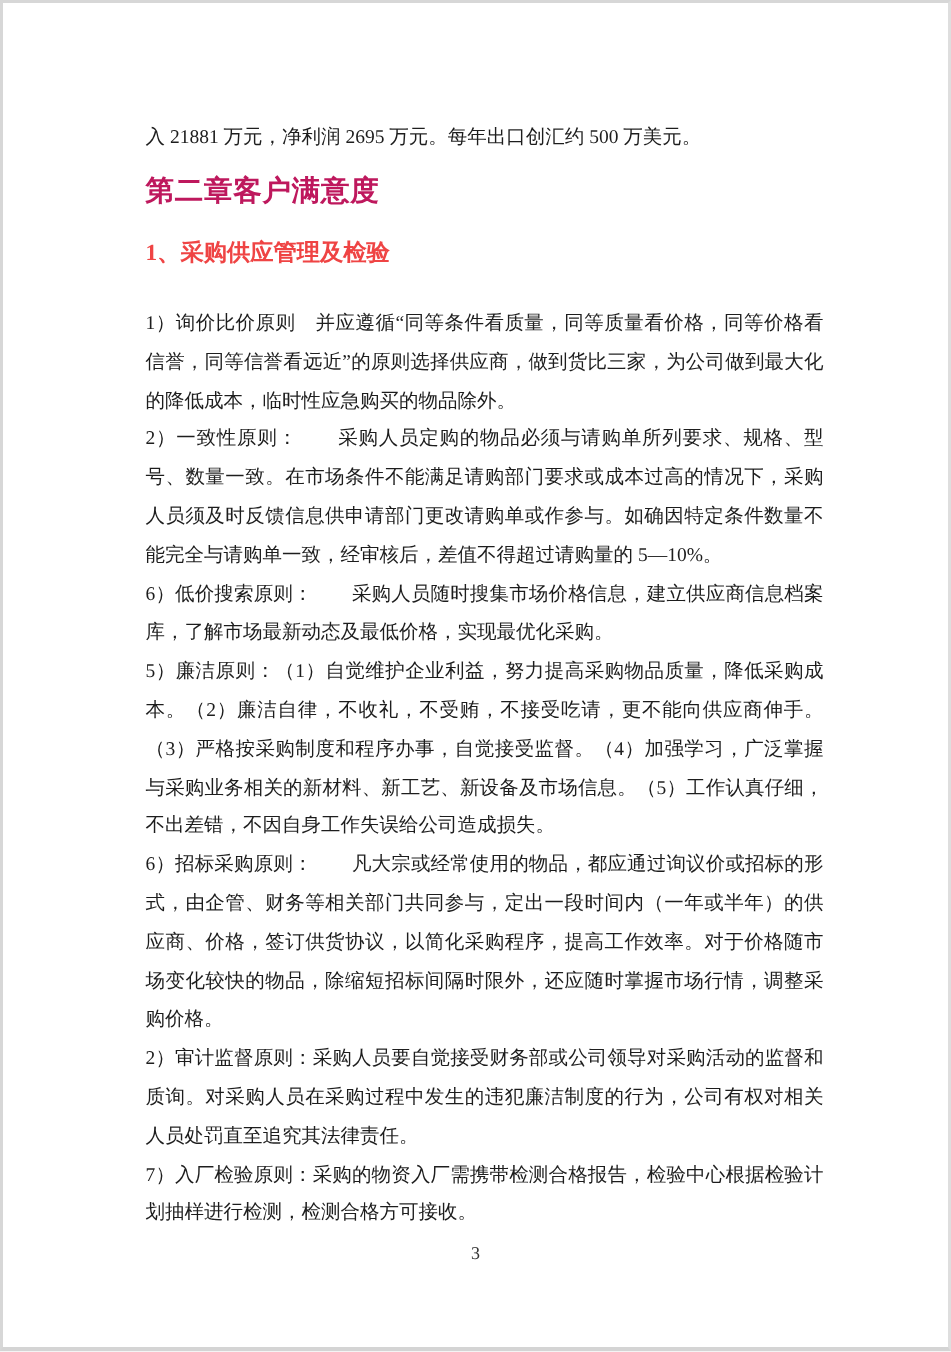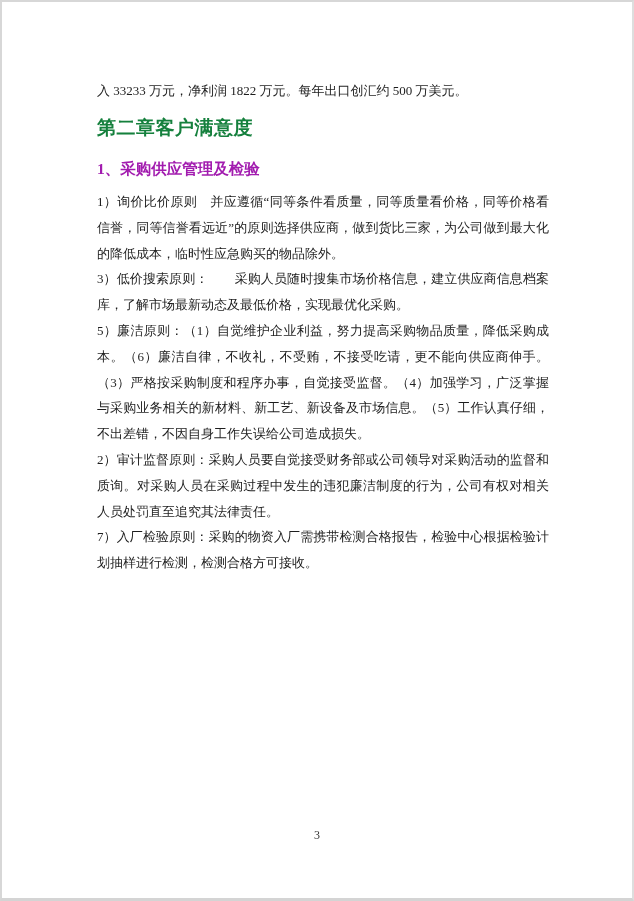--- a/index.html
+++ b/index.html
@@ -31,32 +31,32 @@
     margin: 0;
     font-size: 13px;
     line-height: 26px;
     text-align: justify;
   }
   .chapter-heading {
     margin: 12px 0 0 0;
     font-size: 19px;
     line-height: 24px;
     font-weight: bold;
-    color: #15803d;
+    color: #be185d;
     letter-spacing: 0.5px;
   }
   .section-heading {
     margin: 19px 0 0 0;
     font-size: 15.5px;
     line-height: 20px;
     font-weight: bold;
-    color: #a21caf;
+    color: #ef4444;
   }
   .paragraphs {
-    margin-top: 10px;
+    margin-top: 23px;
   }
   .body-paragraph {
     margin: 0;
     font-size: 13px;
     line-height: 25.8px;
     text-align: justify;
     text-justify: inter-ideograph;
     word-break: break-all;
   }
   .page-number {
@@ -67,29 +67,31 @@
     text-align: center;
     font-size: 12px;
     color: #333333;
   }
 </style>
 </head>
 <body>
 
 <div class="page">
   <div class="content">
-    <p class="intro-line">入 33233 万元，净利润 1822 万元。每年出口创汇约 500 万美元。</p>
+    <p class="intro-line">入 21881 万元，净利润 2695 万元。每年出口创汇约 500 万美元。</p>
 
     <h1 class="chapter-heading">第二章客户满意度</h1>
 
     <h2 class="section-heading">1、采购供应管理及检验</h2>
 
     <div class="paragraphs">
       <p class="body-paragraph">1）询价比价原则　并应遵循“同等条件看质量，同等质量看价格，同等价格看信誉，同等信誉看远近”的原则选择供应商，做到货比三家，为公司做到最大化的降低成本，临时性应急购买的物品除外。</p>
-      <p class="body-paragraph">3）低价搜索原则：　　采购人员随时搜集市场价格信息，建立供应商信息档案库，了解市场最新动态及最低价格，实现最优化采购。</p>
-      <p class="body-paragraph">5）廉洁原则：（1）自觉维护企业利益，努力提高采购物品质量，降低采购成本。（6）廉洁自律，不收礼，不受贿，不接受吃请，更不能向供应商伸手。（3）严格按采购制度和程序办事，自觉接受监督。（4）加强学习，广泛掌握与采购业务相关的新材料、新工艺、新设备及市场信息。（5）工作认真仔细，不出差错，不因自身工作失误给公司造成损失。</p>
+      <p class="body-paragraph">2）一致性原则：　　采购人员定购的物品必须与请购单所列要求、规格、型号、数量一致。在市场条件不能满足请购部门要求或成本过高的情况下，采购人员须及时反馈信息供申请部门更改请购单或作参与。如确因特定条件数量不能完全与请购单一致，经审核后，差值不得超过请购量的 5—10%。</p>
+      <p class="body-paragraph">6）低价搜索原则：　　采购人员随时搜集市场价格信息，建立供应商信息档案库，了解市场最新动态及最低价格，实现最优化采购。</p>
+      <p class="body-paragraph">5）廉洁原则：（1）自觉维护企业利益，努力提高采购物品质量，降低采购成本。（2）廉洁自律，不收礼，不受贿，不接受吃请，更不能向供应商伸手。（3）严格按采购制度和程序办事，自觉接受监督。（4）加强学习，广泛掌握与采购业务相关的新材料、新工艺、新设备及市场信息。（5）工作认真仔细，不出差错，不因自身工作失误给公司造成损失。</p>
+      <p class="body-paragraph">6）招标采购原则：　　凡大宗或经常使用的物品，都应通过询议价或招标的形式，由企管、财务等相关部门共同参与，定出一段时间内（一年或半年）的供应商、价格，签订供货协议，以简化采购程序，提高工作效率。对于价格随市场变化较快的物品，除缩短招标间隔时限外，还应随时掌握市场行情，调整采购价格。</p>
       <p class="body-paragraph">2）审计监督原则：采购人员要自觉接受财务部或公司领导对采购活动的监督和质询。对采购人员在采购过程中发生的违犯廉洁制度的行为，公司有权对相关人员处罚直至追究其法律责任。</p>
       <p class="body-paragraph">7）入厂检验原则：采购的物资入厂需携带检测合格报告，检验中心根据检验计划抽样进行检测，检测合格方可接收。</p>
     </div>
   </div>
 
   <div class="page-number">3</div>
 </div>
 
 </body></html>

